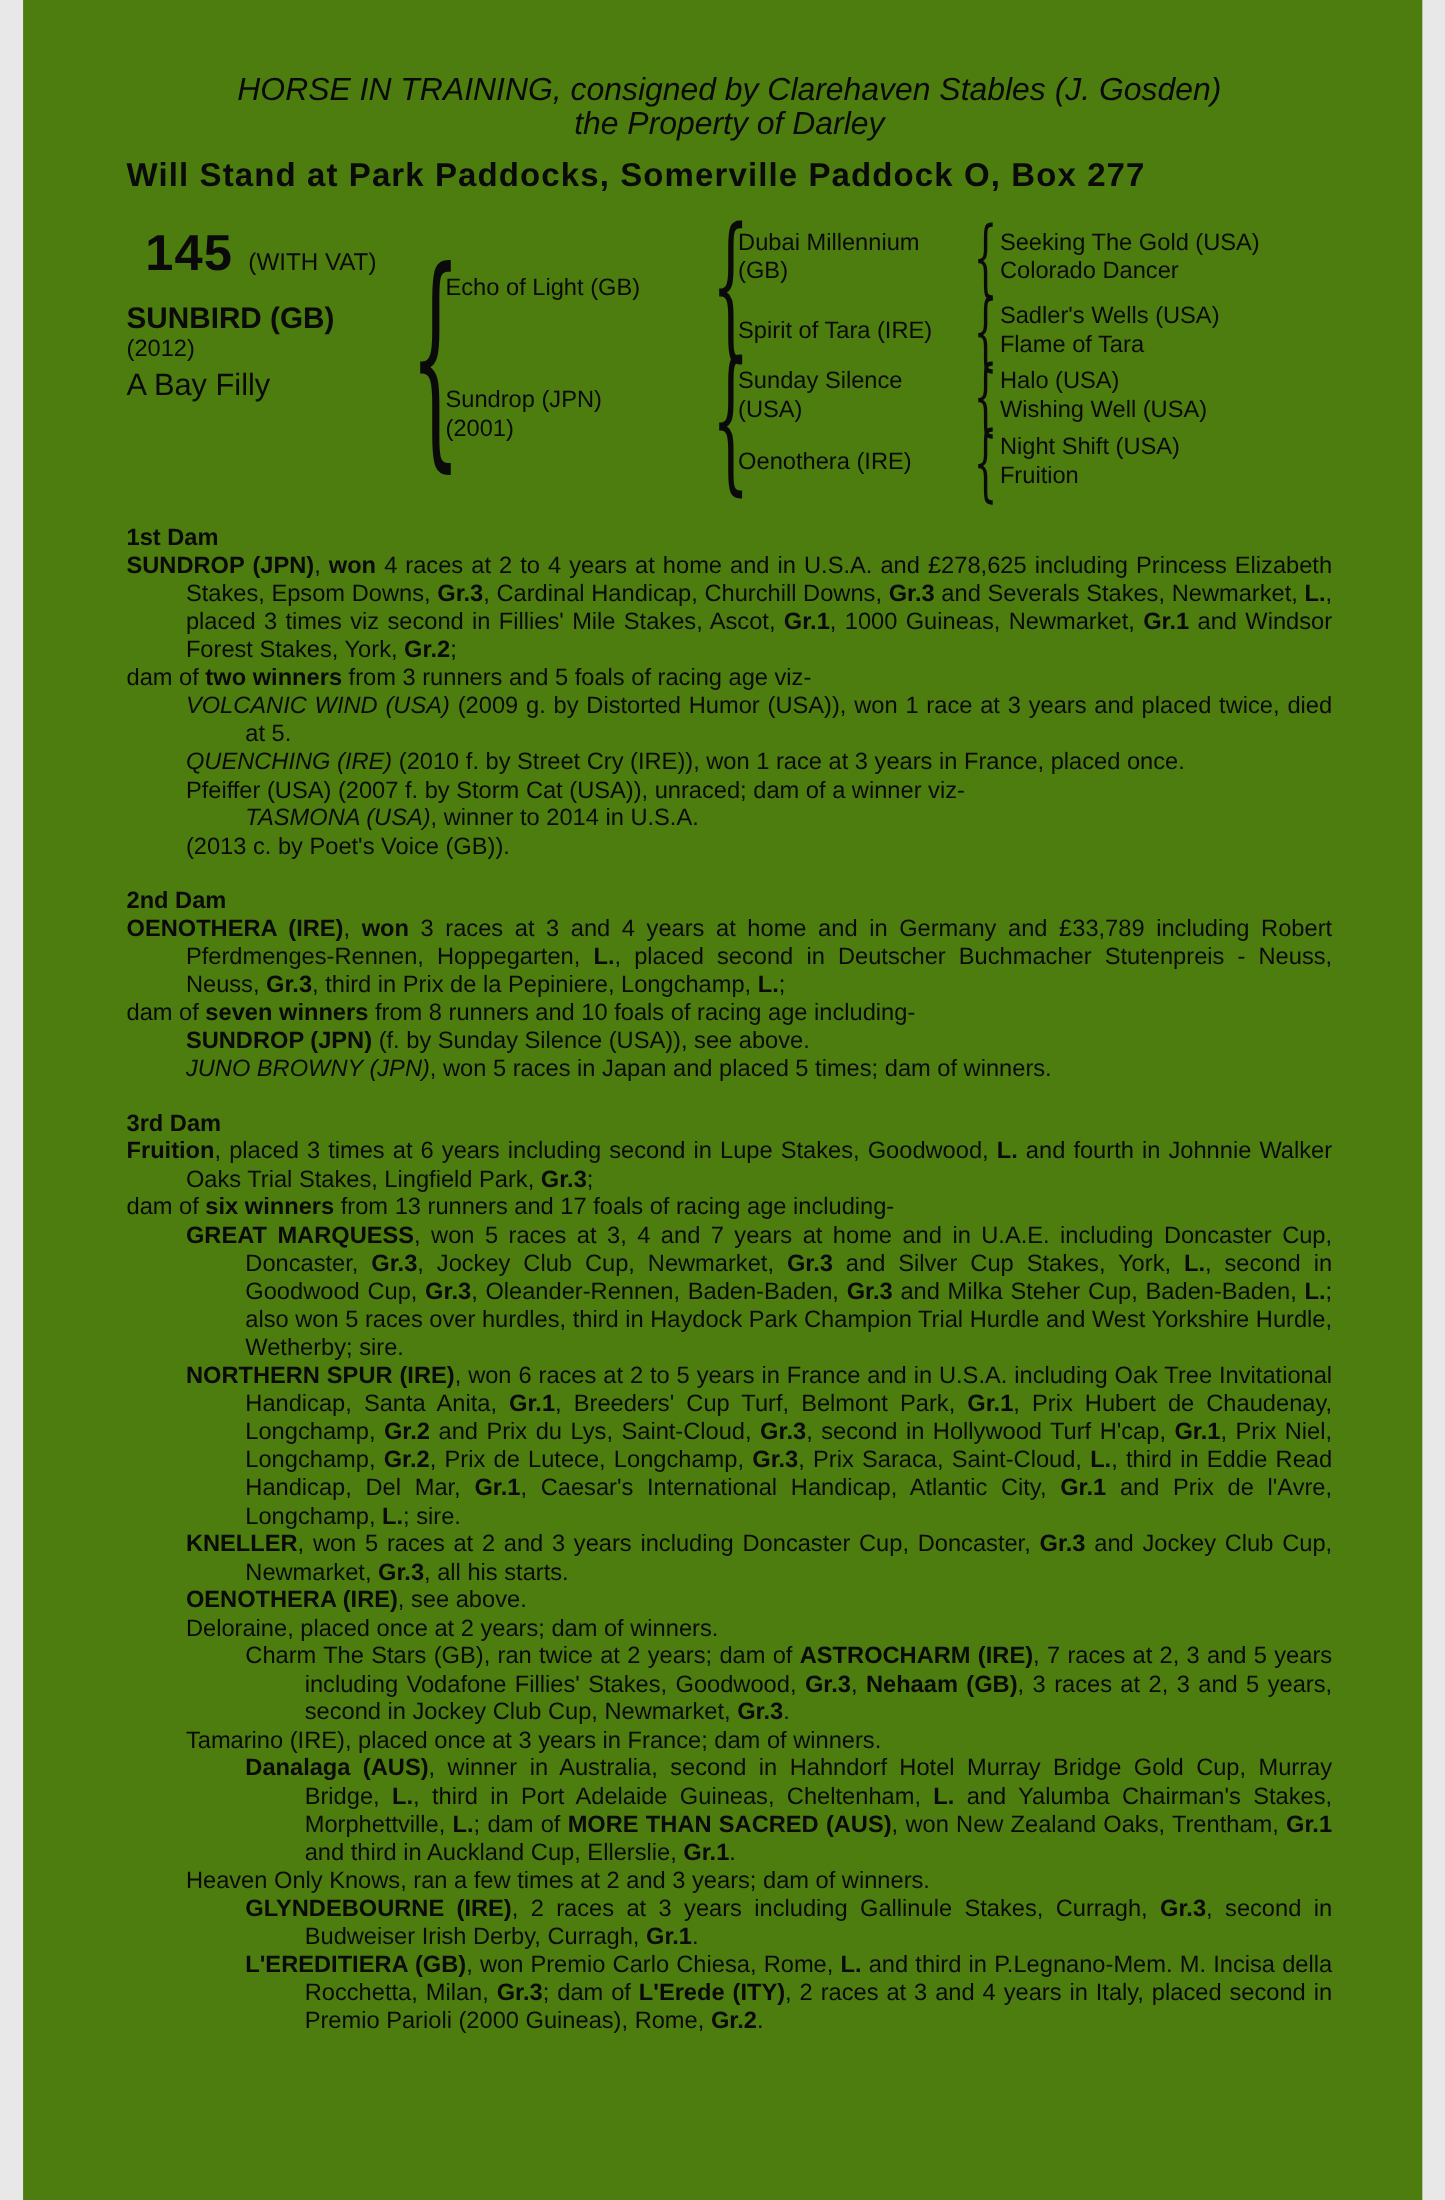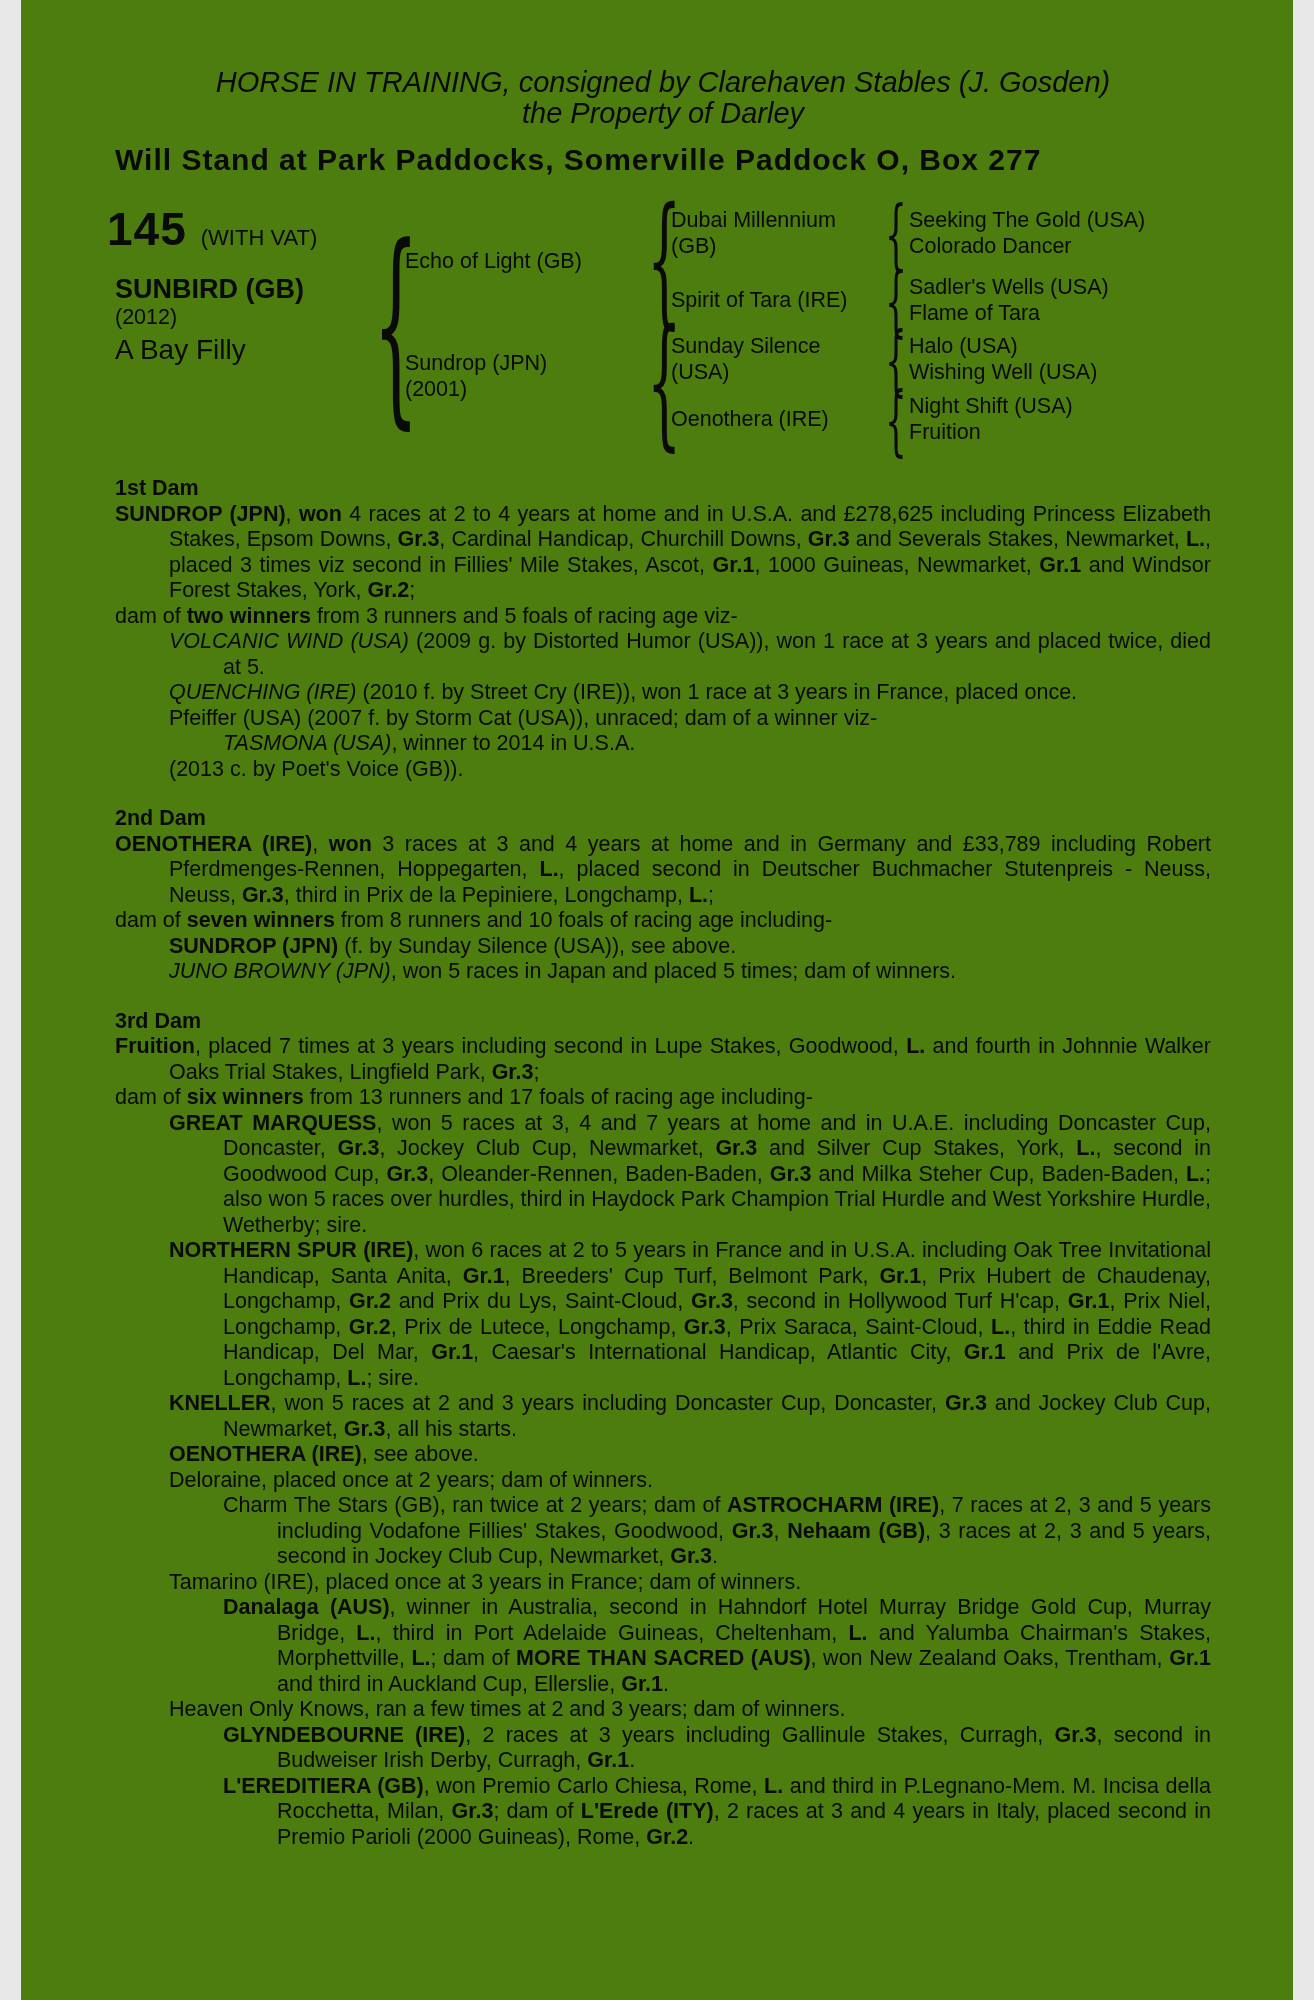--- a/index.html
+++ b/index.html
@@ -6,21 +6,21 @@
   #page{
     position:relative;width:1272px;height:2000px;background:#4d7c0f;color:#0a0a0a;
     font-family:"Liberation Sans",sans-serif;margin:0 auto;overflow:hidden;
   }
   
   .hdr-line{position:absolute;left:94px;width:1096px;text-align:center;white-space:nowrap;}
   #hdr1{top:66px;font-size:29px;font-style:italic;}
   #hdr2{top:97px;font-size:29px;font-style:italic;}
   #hdr3{top:143px;font-size:30px;font-weight:bold;letter-spacing:1px;text-align:left;}
   
-  #lot-row{position:absolute;left:86px;top:206px;display:flex;align-items:baseline;gap:14px;}
+  #lot-row{position:absolute;left:111px;top:206px;display:flex;align-items:baseline;gap:14px;}
   #lot-number{font-size:46px;font-weight:bold;line-height:1;letter-spacing:1px;}
   #lot-vat{font-size:22px;}
   #horse-name{position:absolute;left:94px;top:274px;font-size:27px;font-weight:bold;}
   #horse-year{position:absolute;left:94px;top:305px;font-size:21.5px;}
   #horse-desc{position:absolute;left:94px;top:334px;font-size:28px;}
   
   #pedigree{position:absolute;left:0;top:0;width:1314px;height:450px;font-size:21.5px;line-height:26px;}
   .ped-cell{position:absolute;white-space:nowrap;}
   .brace{position:absolute;display:flex;align-items:center;justify-content:flex-start;
          font-family:"DejaVu Serif",serif;font-weight:400;pointer-events:none;}
@@ -116,21 +116,21 @@
       </div>
       <div class="section">
         <div class="sec-heading">2nd Dam</div>
         <div class="para hang L0"><span class="b">OENOTHERA (IRE)</span><span>, </span><span class="b">won</span><span> 3 races at 3 and 4 years at home and in Germany and £33,789 including Robert Pferdmenges-Rennen, Hoppegarten, </span><span class="b">L.</span><span>, placed second in Deutscher Buchmacher Stutenpreis - Neuss, Neuss, </span><span class="b">Gr.3</span><span>, third in Prix de la Pepiniere, Longchamp, </span><span class="b">L.</span><span>;</span></div>
         <div class="para hang L0"><span>dam of </span><span class="b">seven winners</span><span> from 8 runners and 10 foals of racing age including-</span></div>
         <div class="para hang L1"><span class="b">SUNDROP (JPN)</span><span> (f. by Sunday Silence (USA)), see above.</span></div>
         <div class="para hang L1"><span class="i">JUNO BROWNY (JPN)</span><span>, won 5 races in Japan and placed 5 times; dam of winners.</span></div>
       </div>
       <div class="section">
         <div class="sec-heading">3rd Dam</div>
-        <div class="para hang L0"><span class="b">Fruition</span><span>, placed 7 times at 3 years including second in Lupe Stakes, Goodwood, </span><span class="b">L.</span><span> and fourth in Johnnie Walker Oaks Trial Stakes, Lingfield Park, </span><span class="b">Gr.3</span><span>;</span></div>
+        <div class="para hang L0"><span class="b">Fruition</span><span>, placed 3 times at 6 years including second in Lupe Stakes, Goodwood, </span><span class="b">L.</span><span> and fourth in Johnnie Walker Oaks Trial Stakes, Lingfield Park, </span><span class="b">Gr.3</span><span>;</span></div>
         <div class="para hang L0"><span>dam of </span><span class="b">six winners</span><span> from 13 runners and 17 foals of racing age including-</span></div>
         <div class="para hang L1"><span class="b">GREAT MARQUESS</span><span>, won 5 races at 3, 4 and 7 years at home and in U.A.E. including Doncaster Cup, Doncaster, </span><span class="b">Gr.3</span><span>, Jockey Club Cup, Newmarket, </span><span class="b">Gr.3</span><span> and Silver Cup Stakes, York, </span><span class="b">L.</span><span>, second in Goodwood Cup, </span><span class="b">Gr.3</span><span>, Oleander-Rennen, Baden-Baden, </span><span class="b">Gr.3</span><span> and Milka Steher Cup, Baden-Baden, </span><span class="b">L.</span><span>; also won 5 races over hurdles, third in Haydock Park Champion Trial Hurdle and West Yorkshire Hurdle, Wetherby; sire.</span></div>
         <div class="para hang L1"><span class="b">NORTHERN SPUR (IRE)</span><span>, won 6 races at 2 to 5 years in France and in U.S.A. including Oak Tree Invitational Handicap, Santa Anita, </span><span class="b">Gr.1</span><span>, Breeders' Cup Turf, Belmont Park, </span><span class="b">Gr.1</span><span>, Prix Hubert de Chaudenay, Longchamp, </span><span class="b">Gr.2</span><span> and Prix du Lys, Saint-Cloud, </span><span class="b">Gr.3</span><span>, second in Hollywood Turf H'cap, </span><span class="b">Gr.1</span><span>, Prix Niel, Longchamp, </span><span class="b">Gr.2</span><span>, Prix de Lutece, Longchamp, </span><span class="b">Gr.3</span><span>, Prix Saraca, Saint-Cloud, </span><span class="b">L.</span><span>, third in Eddie Read Handicap, Del Mar, </span><span class="b">Gr.1</span><span>, Caesar's International Handicap, Atlantic City, </span><span class="b">Gr.1</span><span> and Prix de l'Avre, Longchamp, </span><span class="b">L.</span><span>; sire.</span></div>
         <div class="para hang L1"><span class="b">KNELLER</span><span>, won 5 races at 2 and 3 years including Doncaster Cup, Doncaster, </span><span class="b">Gr.3</span><span> and Jockey Club Cup, Newmarket, </span><span class="b">Gr.3</span><span>, all his starts.</span></div>
         <div class="para hang L1"><span class="b">OENOTHERA (IRE)</span><span>, see above.</span></div>
         <div class="para hang L1"><span>Deloraine, placed once at 2 years; dam of winners.</span></div>
         <div class="para hang L2"><span>Charm The Stars (GB), ran twice at 2 years; dam of </span><span class="b">ASTROCHARM (IRE)</span><span>, 7 races at 2, 3 and 5 years including Vodafone Fillies' Stakes, Goodwood, </span><span class="b">Gr.3</span><span>, </span><span class="b">Nehaam (GB)</span><span>, 3 races at 2, 3 and 5 years, second in Jockey Club Cup, Newmarket, </span><span class="b">Gr.3</span><span>.</span></div>
         <div class="para hang L1"><span>Tamarino (IRE), placed once at 3 years in France; dam of winners.</span></div>
         <div class="para hang L2"><span class="b">Danalaga (AUS)</span><span>, winner in Australia, second in Hahndorf Hotel Murray Bridge Gold Cup, Murray Bridge, </span><span class="b">L.</span><span>, third in Port Adelaide Guineas, Cheltenham, </span><span class="b">L.</span><span> and Yalumba Chairman's Stakes, Morphettville, </span><span class="b">L.</span><span>; dam of </span><span class="b">MORE THAN SACRED (AUS)</span><span>, won New Zealand Oaks, Trentham, </span><span class="b">Gr.1</span><span> and third in Auckland Cup, Ellerslie, </span><span class="b">Gr.1</span><span>.</span></div>
         <div class="para hang L1"><span>Heaven Only Knows, ran a few times at 2 and 3 years; dam of winners.</span></div>

